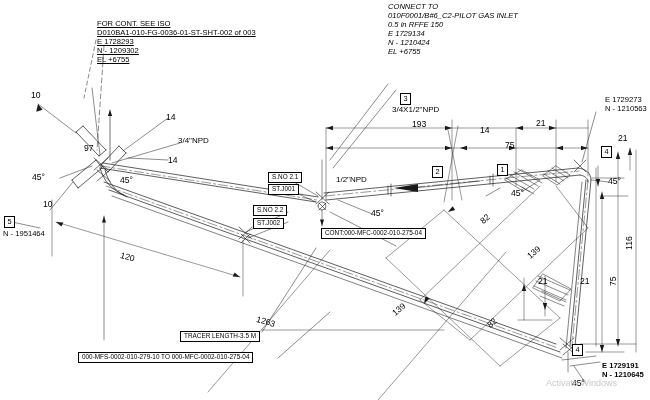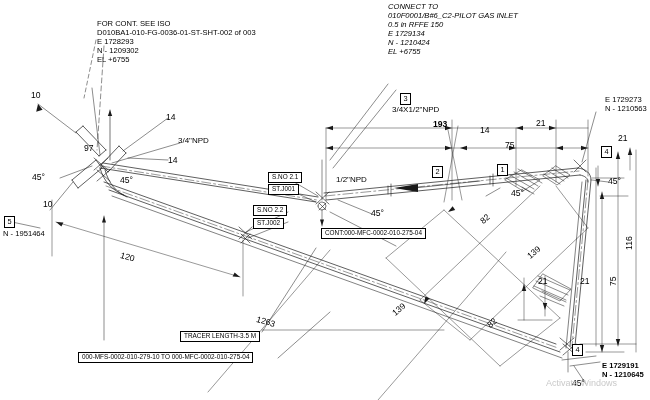--- a/index.html
+++ b/index.html
@@ -220,21 +220,21 @@
       <path d="M38,104 L76,133" stroke-width="0.5"></path>
       <path d="M50,210 L73,182" stroke-width="0.5"></path>
       <path d="M38,104 l4.6,5.8 l-6.4,2 z" fill="#1a1a1a" stroke="none"></path>
 
       <path d="M12,222 L40,228" stroke-width="0.5"></path>
       <path d="M104,216 L104,340" stroke-width="0.5"></path>
       <path d="M104,216 l-2,6.4 l4,0 z" fill="#1a1a1a" stroke="none"></path>
     </g>
   </svg>
 
-  <div class="txt blk" style="left:97px;top:20px;">FOR CONT. SEE ISO
+  <div class="txt blk" style="left:97px;top:20px;text-decoration:underline;">FOR CONT. SEE ISO
 D010BA1-010-FG-0036-01-ST-SHT-002 of 003
 E 1728293
 N - 1209302
 EL +6755</div>
   <div class="txt blk" style="left:388px;top:3px;font-style:italic;">CONNECT TO
 010F0001/B#6_C2-PILOT GAS INLET
 0.5 in RFFE 150
 E 1729134
 N - 1210424
 EL +6755</div>
@@ -256,21 +256,21 @@
   <div class="txt dimsm" style="left:392px;top:105px;">3/4X1/2"NPD</div>
 
   <div class="tagbox" style="left:268px;top:172px;">S.NO 2.1</div>
   <div class="tagbox" style="left:268px;top:184px;">ST.J001</div>
   <div class="tagbox" style="left:253px;top:205px;">S.NO 2.2</div>
   <div class="tagbox" style="left:253px;top:218px;">ST.J002</div>
   <div class="tagbox" style="left:321px;top:228px;">CONT:000-MFC-0002-010-275-04</div>
   <div class="tagbox" style="left:180px;top:331px;">TRACER LENGTH-3.5 M</div>
   <div class="tagbox" style="left:78px;top:352px;">000-MFS-0002-010-279-10  TO 000-MFC-0002-010-275-04</div>
 
-  <div class="txt dim" style="left:433px;top:119px;font-weight:bold;">193</div>
+  <div class="txt dim" style="left:412px;top:119px;">193</div>
   <div class="txt dim" style="left:480px;top:125px;">14</div>
   <div class="txt dim" style="left:536px;top:118px;">21</div>
   <div class="txt dim" style="left:84px;top:143px;">97</div>
   <div class="txt dim" style="left:505px;top:140px;">75</div>
 
   <div class="txt dim" style="left:31px;top:90px;">10</div>
   <div class="txt dim" style="left:43px;top:199px;">10</div>
   <div class="txt dim" style="left:166px;top:112px;">14</div>
   <div class="txt dim" style="left:168px;top:155px;">14</div>
 

